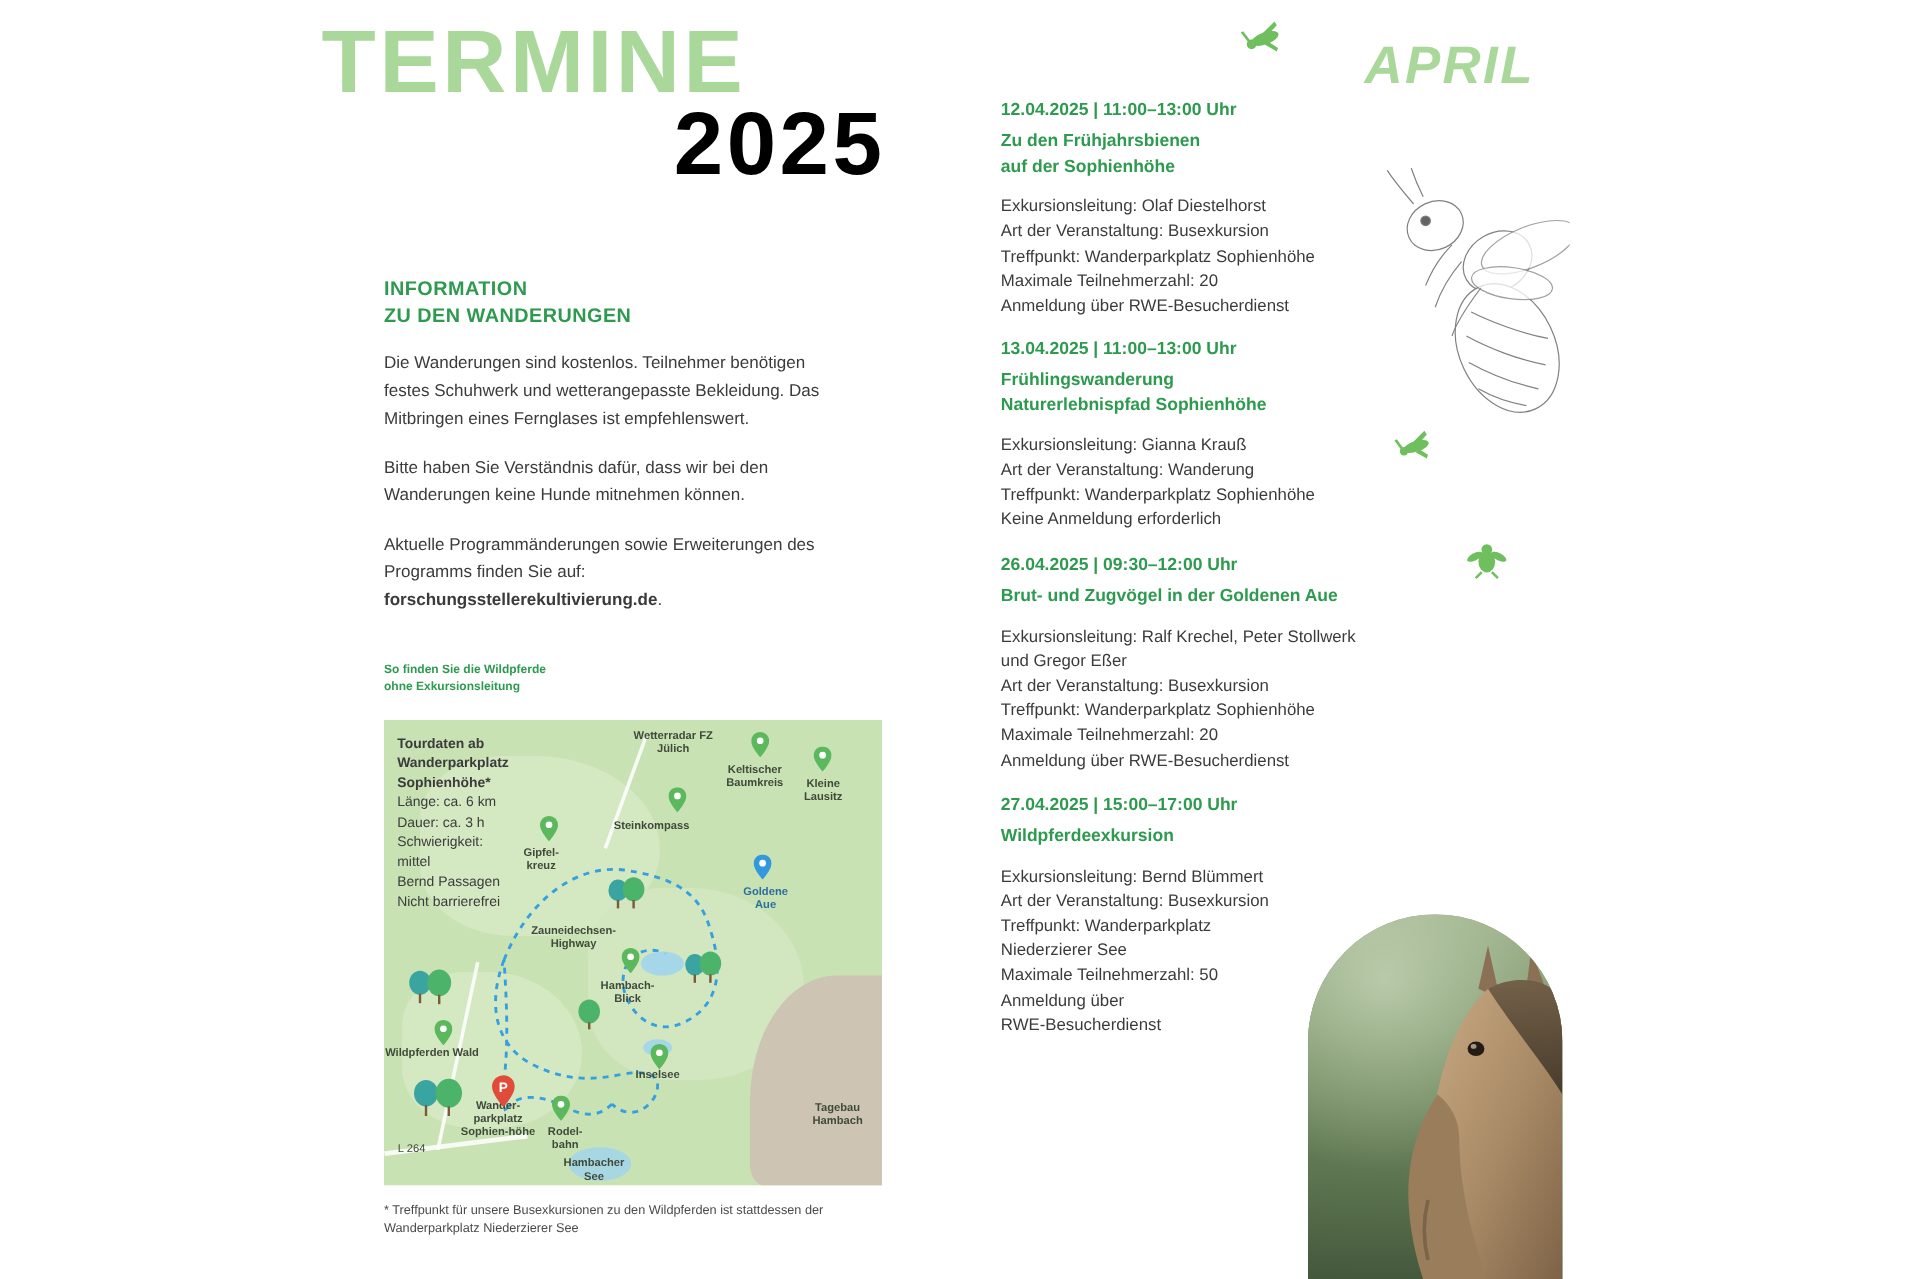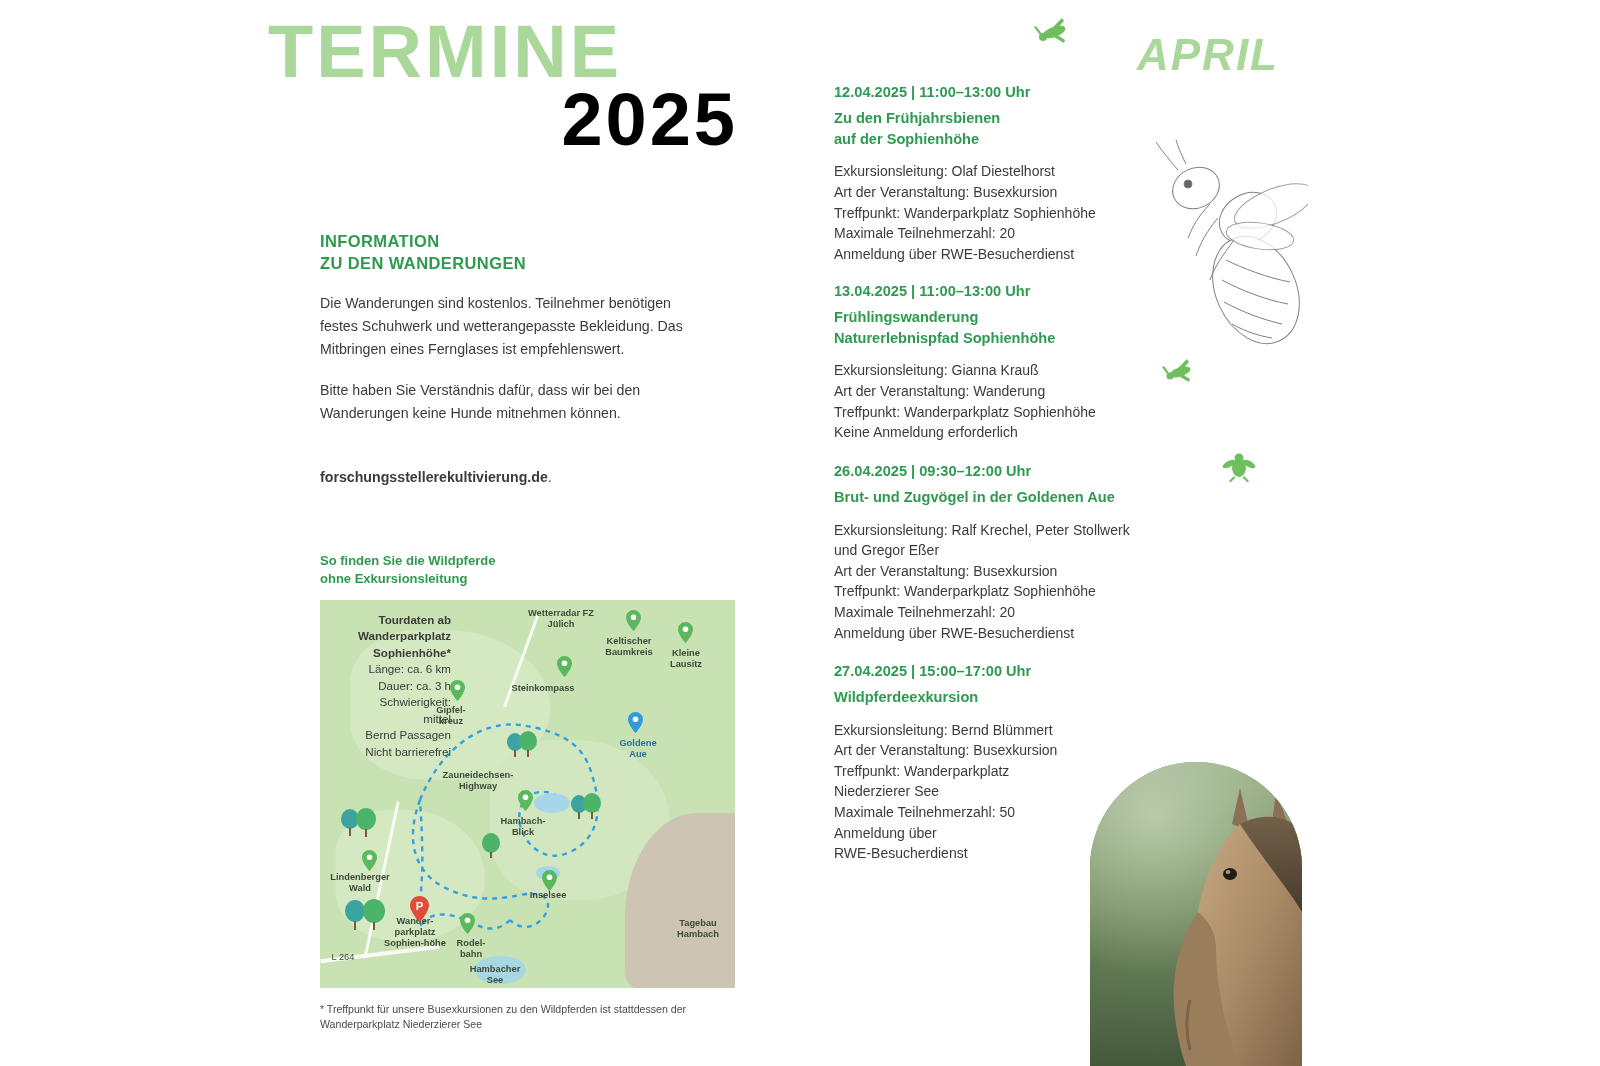--- a/index.html
+++ b/index.html
@@ -72,21 +72,21 @@
   .info-body a, .info-body .bold-link {
     font-weight: bold;
     color: #3b3b3b;
     text-decoration: none;
   }
 
   .map-head {
     position: absolute;
     left: 52px;
     top: 552px;
-    font-size: 13px;
+    font-size: 10px;
     font-weight: bold;
     color: #2e9a4f;
     line-height: 1.4;
   }
 
   
   .map-wrap {
     position: absolute;
     left: 320px;
     top: 600px;
@@ -127,21 +127,20 @@
   }
   .map-label.b { font-weight: bold; }
   .map-topleft {
     position: absolute;
     left: 11px;
     top: 12px;
     width: 120px;
     font-size: 11.6px;
     line-height: 1.42;
     color: #3b3b3b;
-    text-align: right;
   }
   .map-topleft .hd { font-weight: bold; }
   .pin {
     position: absolute;
     width: 15px;
     height: 21px;
   }
   .pin svg { display: block; }
   .tree {
     position: absolute;
@@ -245,21 +244,21 @@
 
   <div class="info-head">
     <div>INFORMATION</div>
     <div>ZU DEN WANDERUNGEN</div>
   </div>
 
   <div class="info-body">
     <p>Die Wanderungen sind kostenlos. Teilnehmer benötigen festes Schuhwerk und wetterangepasste Bekleidung. Das Mitbringen eines Fernglases ist empfehlenswert.</p>
     <p>Bitte haben Sie Verständnis dafür, dass  wir bei den Wanderungen keine Hunde mitnehmen können.</p>
     <p>
-      <br>
+      <span>Aktuelle Programmänderungen sowie Erweiterungen des Programms finden Sie auf:</span><br>
       <span class="bold-link">forschungsstellerekultivierung.de</span><span>.</span>
     </p>
   </div>
 
   <div class="map-head">
     <div>So finden Sie die Wildpferde</div>
     <div>ohne Exkursionsleitung</div>
   </div>
 </div>
 
@@ -299,21 +298,21 @@
 
   <div class="map-label b" style="left:202px;top:8px;width:78px;">Wetterradar FZ Jülich</div>
   <div class="map-label b" style="left:278px;top:36px;width:62px;">Keltischer Baumkreis</div>
   <div class="map-label b" style="left:338px;top:48px;width:56px;text-align:center;">Kleine Lausitz</div>
   <div class="map-label b" style="left:184px;top:83px;width:78px;">Steinkompass</div>
   <div class="map-label b" style="left:106px;top:105px;width:50px;">Gipfel-kreuz</div>
   <div class="map-label b" style="left:290px;top:138px;width:56px;color:#2a6ea0;">Goldene Aue</div>
   <div class="map-label b" style="left:110px;top:170px;width:96px;">Zauneidechsen-Highway</div>
   <div class="map-label b" style="left:170px;top:216px;width:66px;">Hambach-Blick</div>
   <div class="map-label b" style="left:202px;top:290px;width:52px;">Inselsee</div>
-  <div class="map-label b" style="left:0px;top:272px;width:80px;">Lindenberger Wald</div>
+  <div class="map-label b" style="left:0px;top:272px;width:80px;">Wildpferden Wald</div>
   <div class="map-label b" style="left:62px;top:316px;width:66px;">Wander-parkplatz Sophien-höhe</div>
   <div class="map-label b" style="left:128px;top:338px;width:46px;">Rodel-bahn</div>
   <div class="map-label b" style="left:146px;top:364px;width:58px;">Hambacher See</div>
   <div class="map-label b" style="left:348px;top:318px;width:60px;">Tagebau Hambach</div>
   <div class="map-label" style="left:6px;top:352px;width:34px;">L 264</div>
 
   <div class="pin" style="left:306px;top:10px;">
       <svg viewBox="0 0 15 21">
         <path d="M7.5 0C3.4 0 0 3.3 0 7.4c0 5.3 7.5 13.6 7.5 13.6S15 12.7 15 7.4C15 3.3 11.6 0 7.5 0z" fill="#5cb85c"></path>
         <circle cx="7.5" cy="7.3" r="2.8" fill="#fff"></circle>

